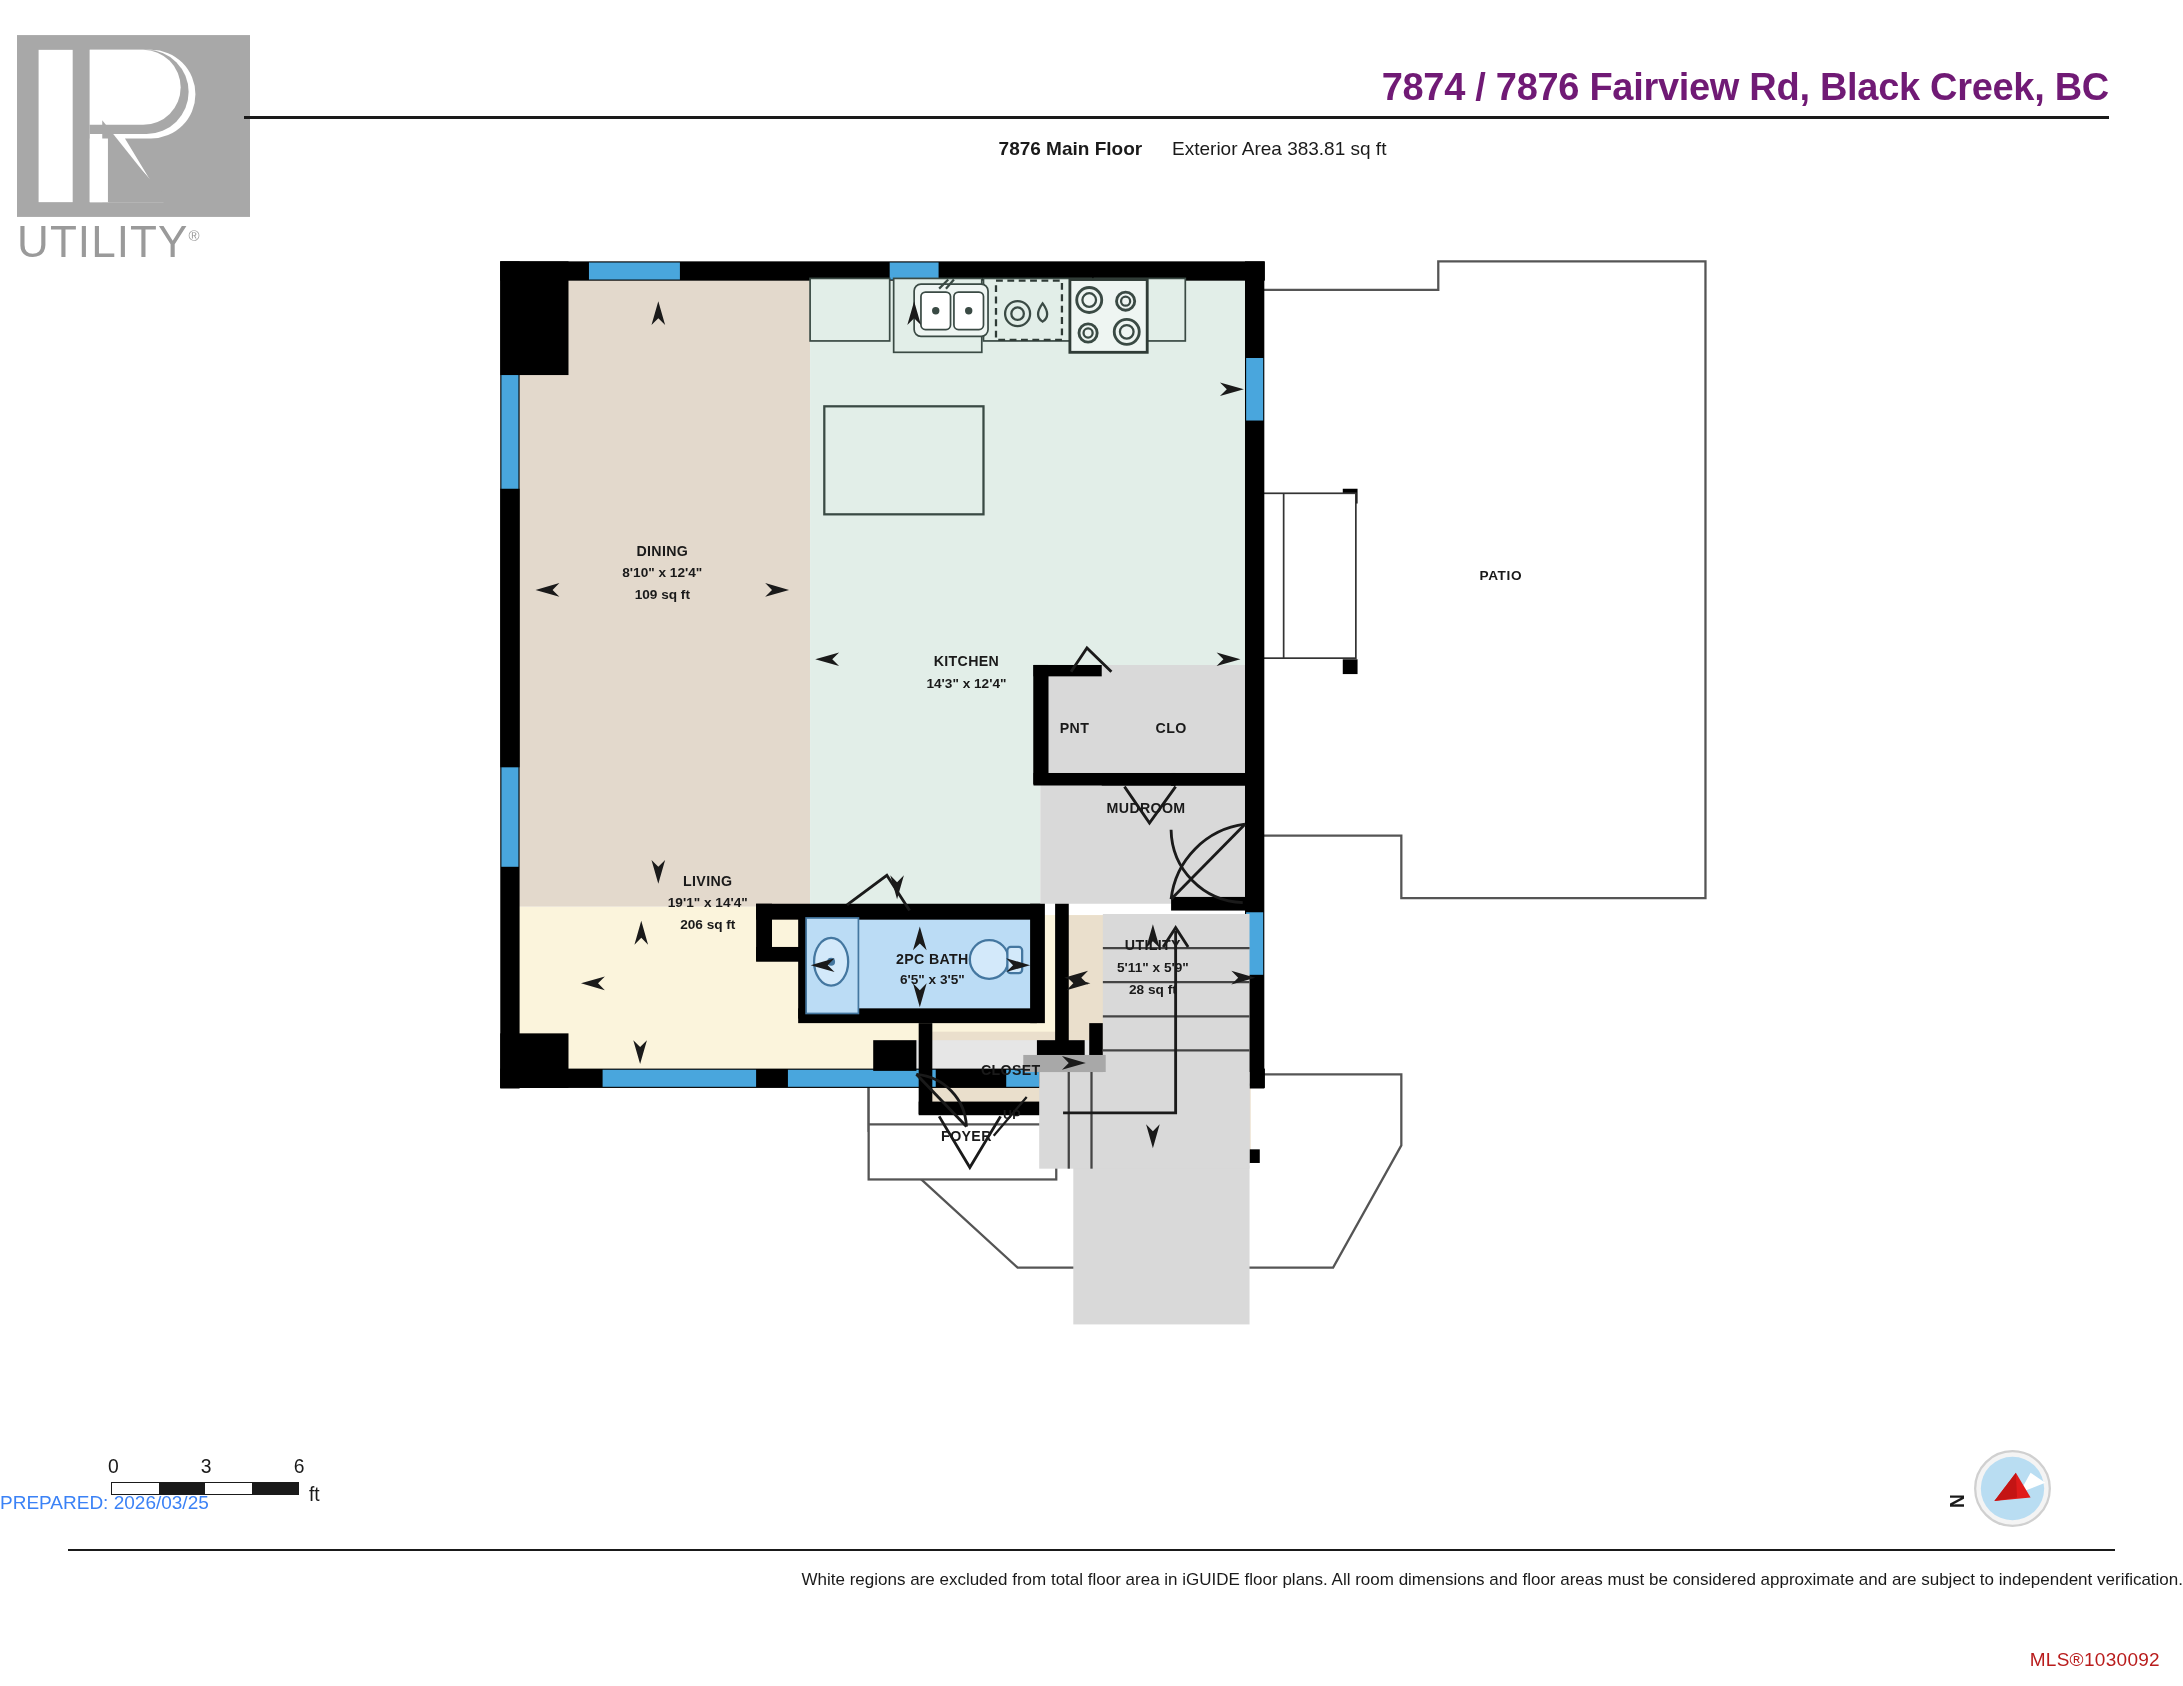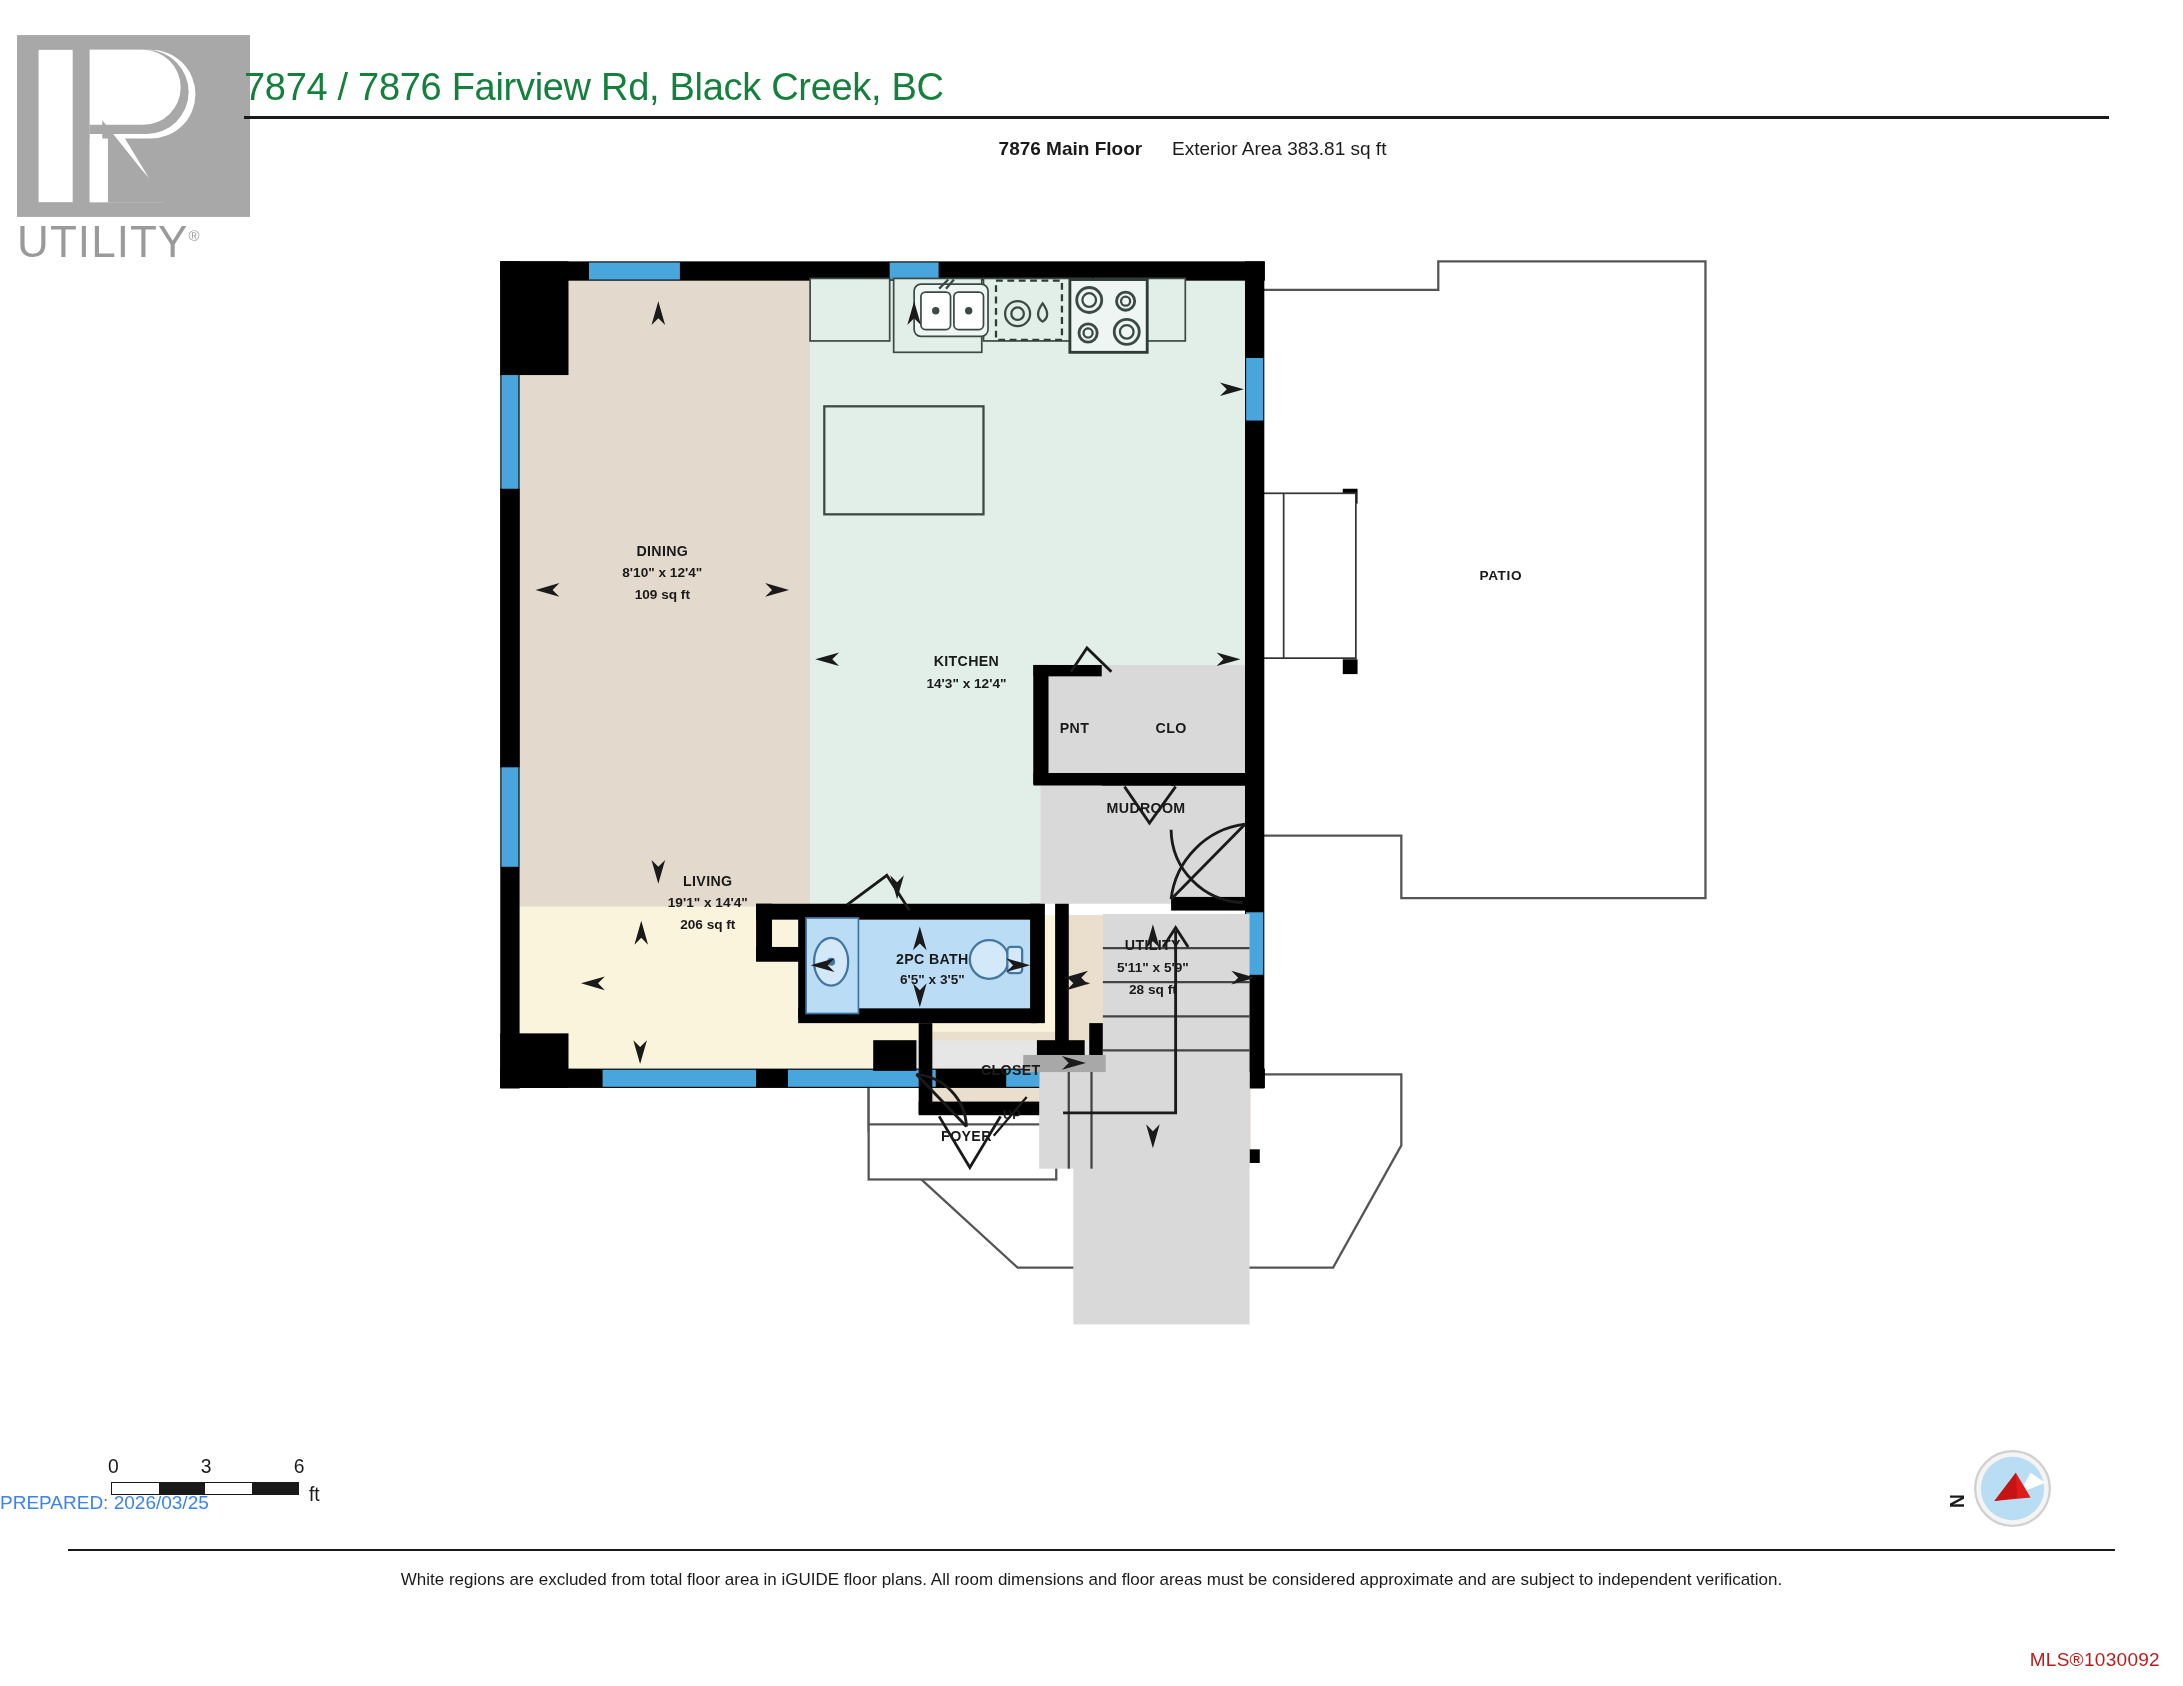--- a/index.html
+++ b/index.html
@@ -40,24 +40,24 @@
   }
   #realtor-logo .r-word sup { font-size: 15px; vertical-align: super; }
 
   
   #title-block {
     position: absolute;
     left: 244px; top: 68px;
     width: 1865px;
   }
   #plan-title {
-    text-align: left;
+    text-align: right;
     font-size: 38px;
-    font-weight: normal;
-    color: #15803d;
+    font-weight: bold;
+    color: #701a75;
     letter-spacing: -0.3px;
     line-height: 1.0;
     white-space: nowrap;
   }
   #title-rule {
     margin-top: 10.2px;
     height: 2.8px;
     background: #1a1a1a;
     width: 1865px;
   }
@@ -144,21 +144,21 @@
   #footer-rule {
     position: absolute;
     left: 68px; top: 1549px;
     width: 2047px; height: 2.3px;
     background: #1a1a1a;
   }
   #footer-note {
     position: absolute;
     left: 0; top: 1570px;
     width: 2183px;
-    text-align: center;
+    text-align: right;
     font-size: 17px;
     color: #1a1a1a;
   }
   #mls-id {
     position: absolute;
     right: 23px; top: 1649px;
     font-size: 19px;
     color: #b91c1c;
     letter-spacing: 0.3px;
   }

